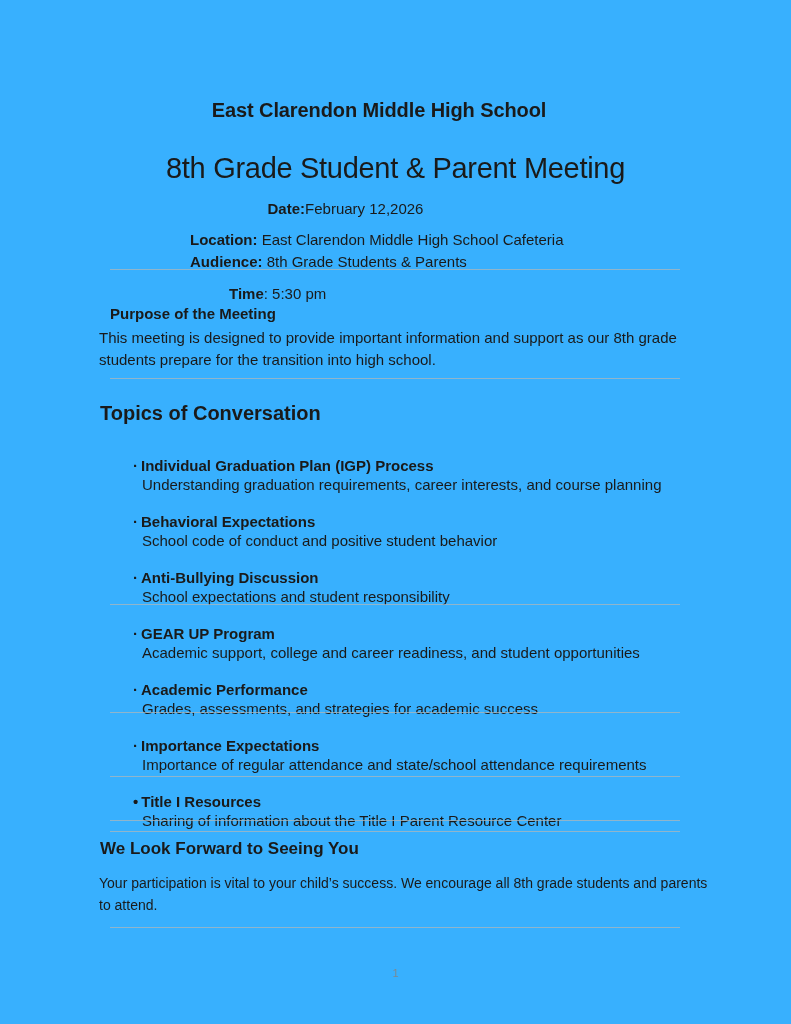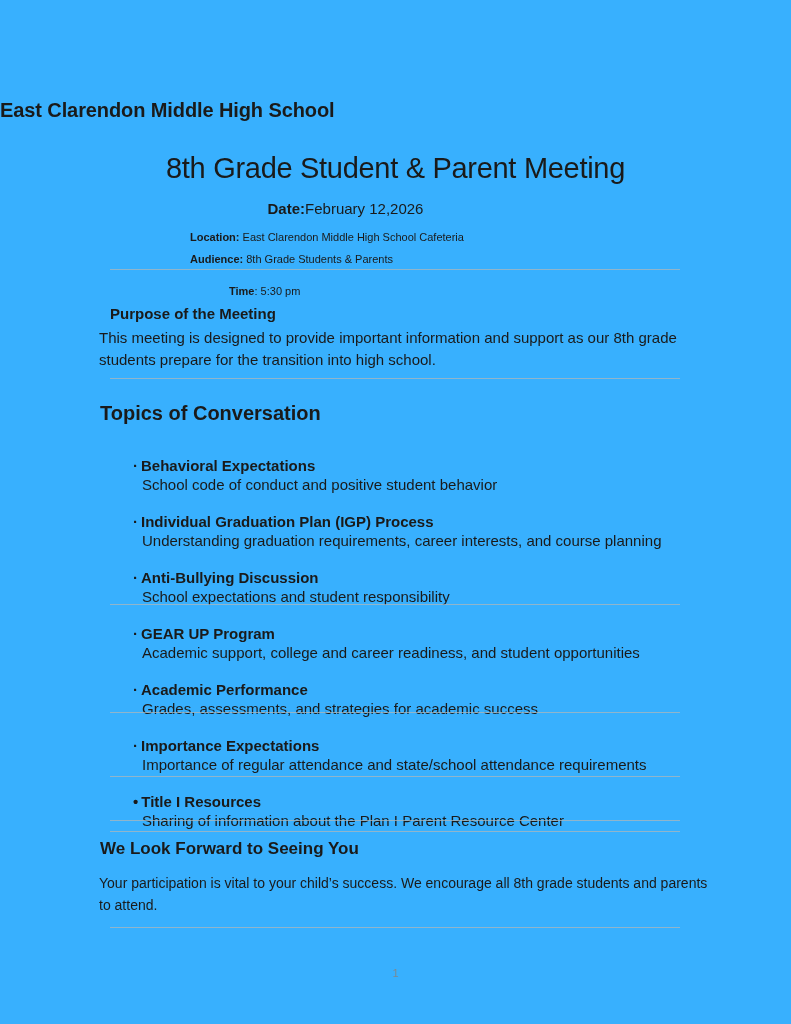--- a/index.html
+++ b/index.html
@@ -21,21 +21,21 @@
     height: 1024px;
     box-sizing: border-box;
   }
 
   
   .school-name {
     position: absolute;
     top: 99px;
     left: 0;
     width: 758px;
-    text-align: left;
+    text-align: center;
     font-size: 20px;
     font-weight: bold;
     letter-spacing: -0.1px;
   }
   .main-title {
     position: absolute;
     top: 152px;
     left: 0;
     width: 791px;
     text-align: center;
@@ -50,21 +50,21 @@
     width: 691px;
     text-align: center;
     font-size: 15px;
   }
   .date-line .lbl { font-weight: bold; }
 
   
   .detail {
     position: absolute;
     left: 190px;
-    font-size: 11px;
+    font-size: 15px;
     white-space: nowrap;
   }
   .detail .lbl { font-weight: bold; }
   .detail-location { top: 231px; }
   .detail-audience { top: 253px; }
   .detail-time     { top: 285px; margin-left: 39px; }
 
   
   .purpose-heading {
     position: absolute;
@@ -194,46 +194,46 @@
 
   <div class="purpose-heading">Purpose of the Meeting</div>
   <div class="purpose-body">This meeting is designed to provide important information and support as our 8th grade students prepare for the transition into high school.</div>
 
   <div class="divider d2"></div>
 
   <div class="topics-heading">Topics of Conversation</div>
 
   <div class="topics-list" id="topics-list">
       <div class="topic">
+        <div class="topic-title"><span class="bullet">·</span><span>Individual Graduation Plan (IGP) Process</span></div>
+        <div class="topic-desc">Understanding graduation requirements, career interests, and course planning</div>
+      </div>
+      <div class="topic">
         <div class="topic-title"><span class="bullet">·</span><span>Behavioral Expectations</span></div>
         <div class="topic-desc">School code of conduct and positive student behavior</div>
       </div>
       <div class="topic">
-        <div class="topic-title"><span class="bullet">·</span><span>Individual Graduation Plan (IGP) Process</span></div>
-        <div class="topic-desc">Understanding graduation requirements, career interests, and course planning</div>
-      </div>
-      <div class="topic">
         <div class="topic-title"><span class="bullet">·</span><span>Anti-Bullying Discussion</span></div>
         <div class="topic-desc">School expectations and student responsibility</div>
       </div>
       <div class="topic">
         <div class="topic-title"><span class="bullet">·</span><span>GEAR UP Program</span></div>
         <div class="topic-desc">Academic support, college and career readiness, and student opportunities</div>
       </div>
       <div class="topic">
         <div class="topic-title"><span class="bullet">·</span><span>Academic Performance</span></div>
         <div class="topic-desc">Grades, assessments, and strategies for academic success</div>
       </div>
       <div class="topic">
         <div class="topic-title"><span class="bullet">·</span><span>Importance Expectations</span></div>
         <div class="topic-desc">Importance of regular attendance and state/school attendance requirements</div>
       </div>
       <div class="topic">
         <div class="topic-title"><span class="bullet">•</span><span>Title I Resources</span></div>
-        <div class="topic-desc">Sharing of information about the Plan I Parent Resource Center</div>
+        <div class="topic-desc">Sharing of information about the Title I Parent Resource Center</div>
       </div>
     </div>
 
   <div class="divider d3"></div>
   <div class="divider d4"></div>
   <div class="divider d5"></div>
   <div class="divider d6"></div>
   <div class="divider d7"></div>
 
   <div class="closing-heading">We Look Forward to Seeing You</div>

